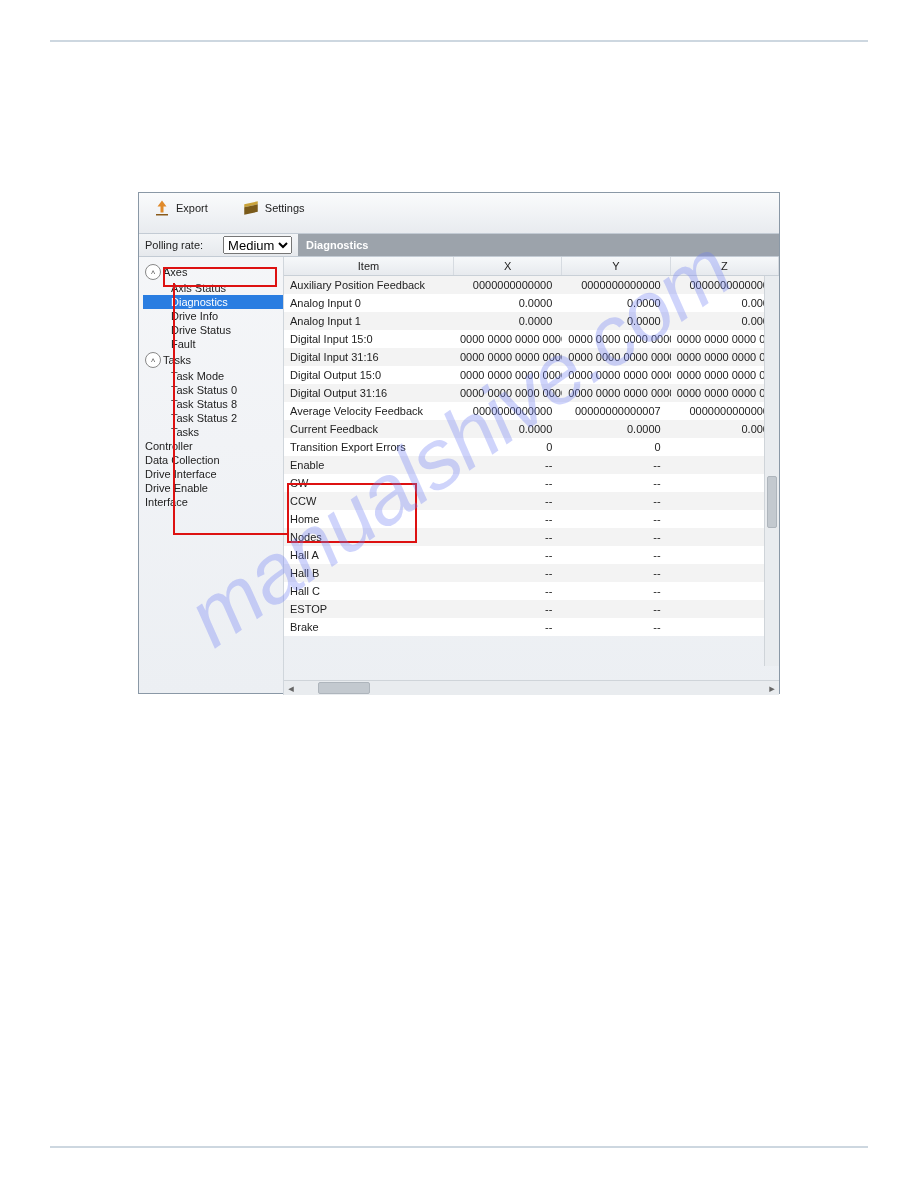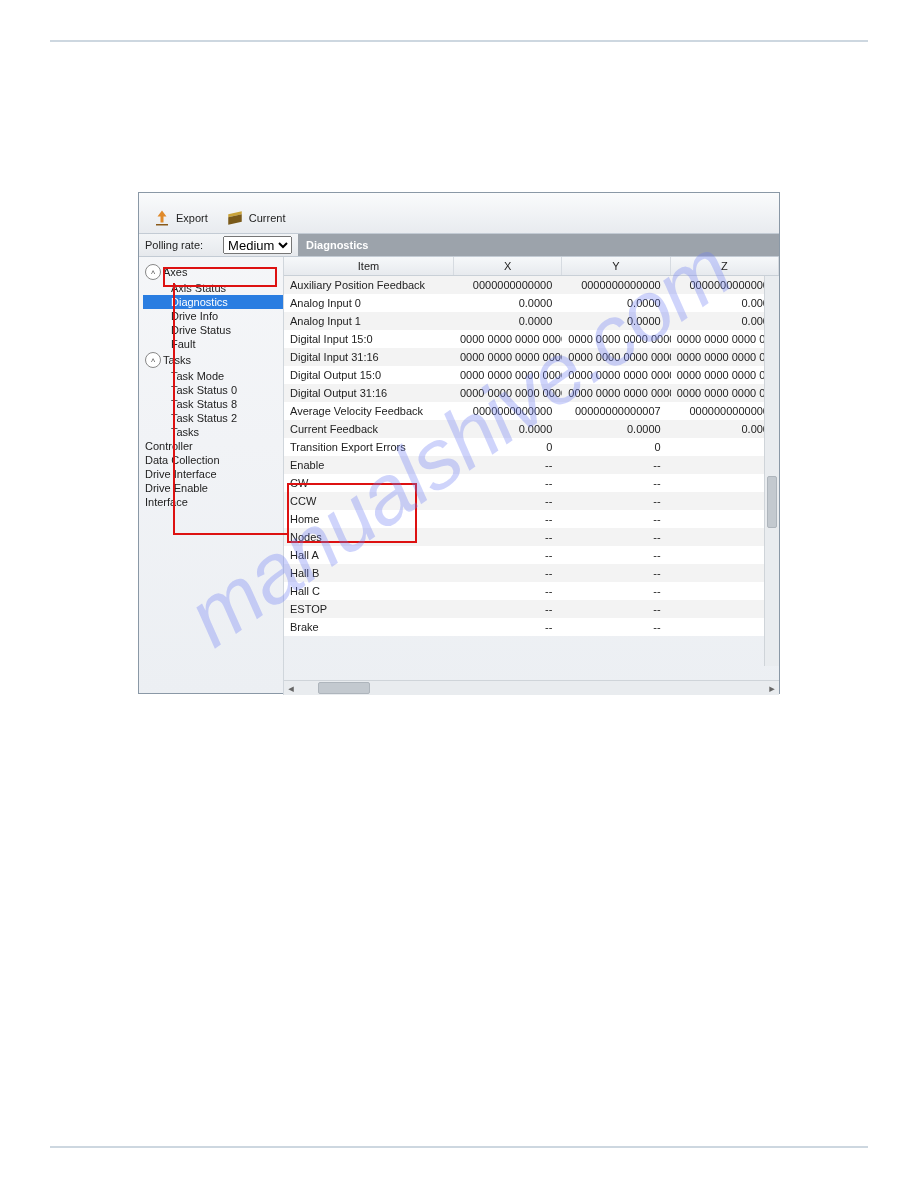--- a/index.html
+++ b/index.html
@@ -2,21 +2,21 @@
 <html><head>
 <meta charset="utf-8">
 <style>
   html,body{margin:0;padding:0;font-family:"Segoe UI",Tahoma,sans-serif;font-size:11px;color:#222;background:#fff}
   .page{width:918px;height:1188px;position:relative;box-sizing:border-box;padding:40px 50px}
   .hr{border:0;border-top:2px solid #cdd7e0;margin:0}
   .hr-top{margin-top:0}
   .hr-bot{position:absolute;left:50px;right:50px;bottom:40px}
   .shot{position:relative;margin:150px auto 0;width:640px;height:500px;border:1px solid #8a98a6;background:linear-gradient(#f6f7f9,#eceff3)}
   .watermark{position:absolute;left:50%;top:50%;transform:translate(-50%,-50%) rotate(-35deg);font-size:84px;font-weight:400;color:#6d7df5;opacity:.32;white-space:nowrap;pointer-events:none;z-index:50;font-style:italic;letter-spacing:-1px}
-  .toolbar{display:flex;align-items:flex-end;gap:6px;height:32px;padding:4px 8px;background:linear-gradient(#fafbfc,#e8ebef);border-bottom:1px solid #c3cbd4}
+  .toolbar{display:flex;align-items:flex-start;gap:22px;height:32px;padding:4px 8px;background:linear-gradient(#fafbfc,#e8ebef);border-bottom:1px solid #c3cbd4}
   .tb-btn{display:flex;align-items:center;gap:5px;padding:2px 6px;border-radius:2px;cursor:pointer}
   .icn{width:18px;height:18px;display:inline-block}
   .row2{display:flex;align-items:stretch;height:22px;border-bottom:1px solid #c3cbd4;background:linear-gradient(#f3f5f7,#e6e9ed)}
   .poll{display:flex;align-items:center;gap:20px;padding:0 6px}
   select{font-size:13px;height:18px}
   .panel-title{flex:1;background:#9ca3ab;color:#fff;font-weight:bold;line-height:22px;padding-left:8px}
   .body{display:flex;height:calc(100% - 32px - 22px - 8px)}
   .tree{width:140px;padding:6px 0 0 4px;overflow:hidden}
   .tree-node{display:flex;align-items:center;gap:2px;padding:1px 2px;cursor:pointer;white-space:nowrap}
   .tree-child{padding-left:28px}
@@ -62,21 +62,21 @@
         </span>
         <span>Export</span>
       </div>
       <div class="tb-btn">
         <span class="icn">
           <svg viewBox="0 0 24 24">
               <path fill="#c9a33a" d="M3 7l18-4v4L3 11z"></path>
               <path fill="#7a5a1a" d="M3 11l18-4v10L3 21z"></path>
             </svg>
         </span>
-        <span>Current</span>
+        <span>Settings</span>
       </div>
     </div>
 
     <div class="row2">
       <div class="poll">
         <span>Polling rate:</span>
         <select>
           <option>Medium</option>
         </select>
       </div>

